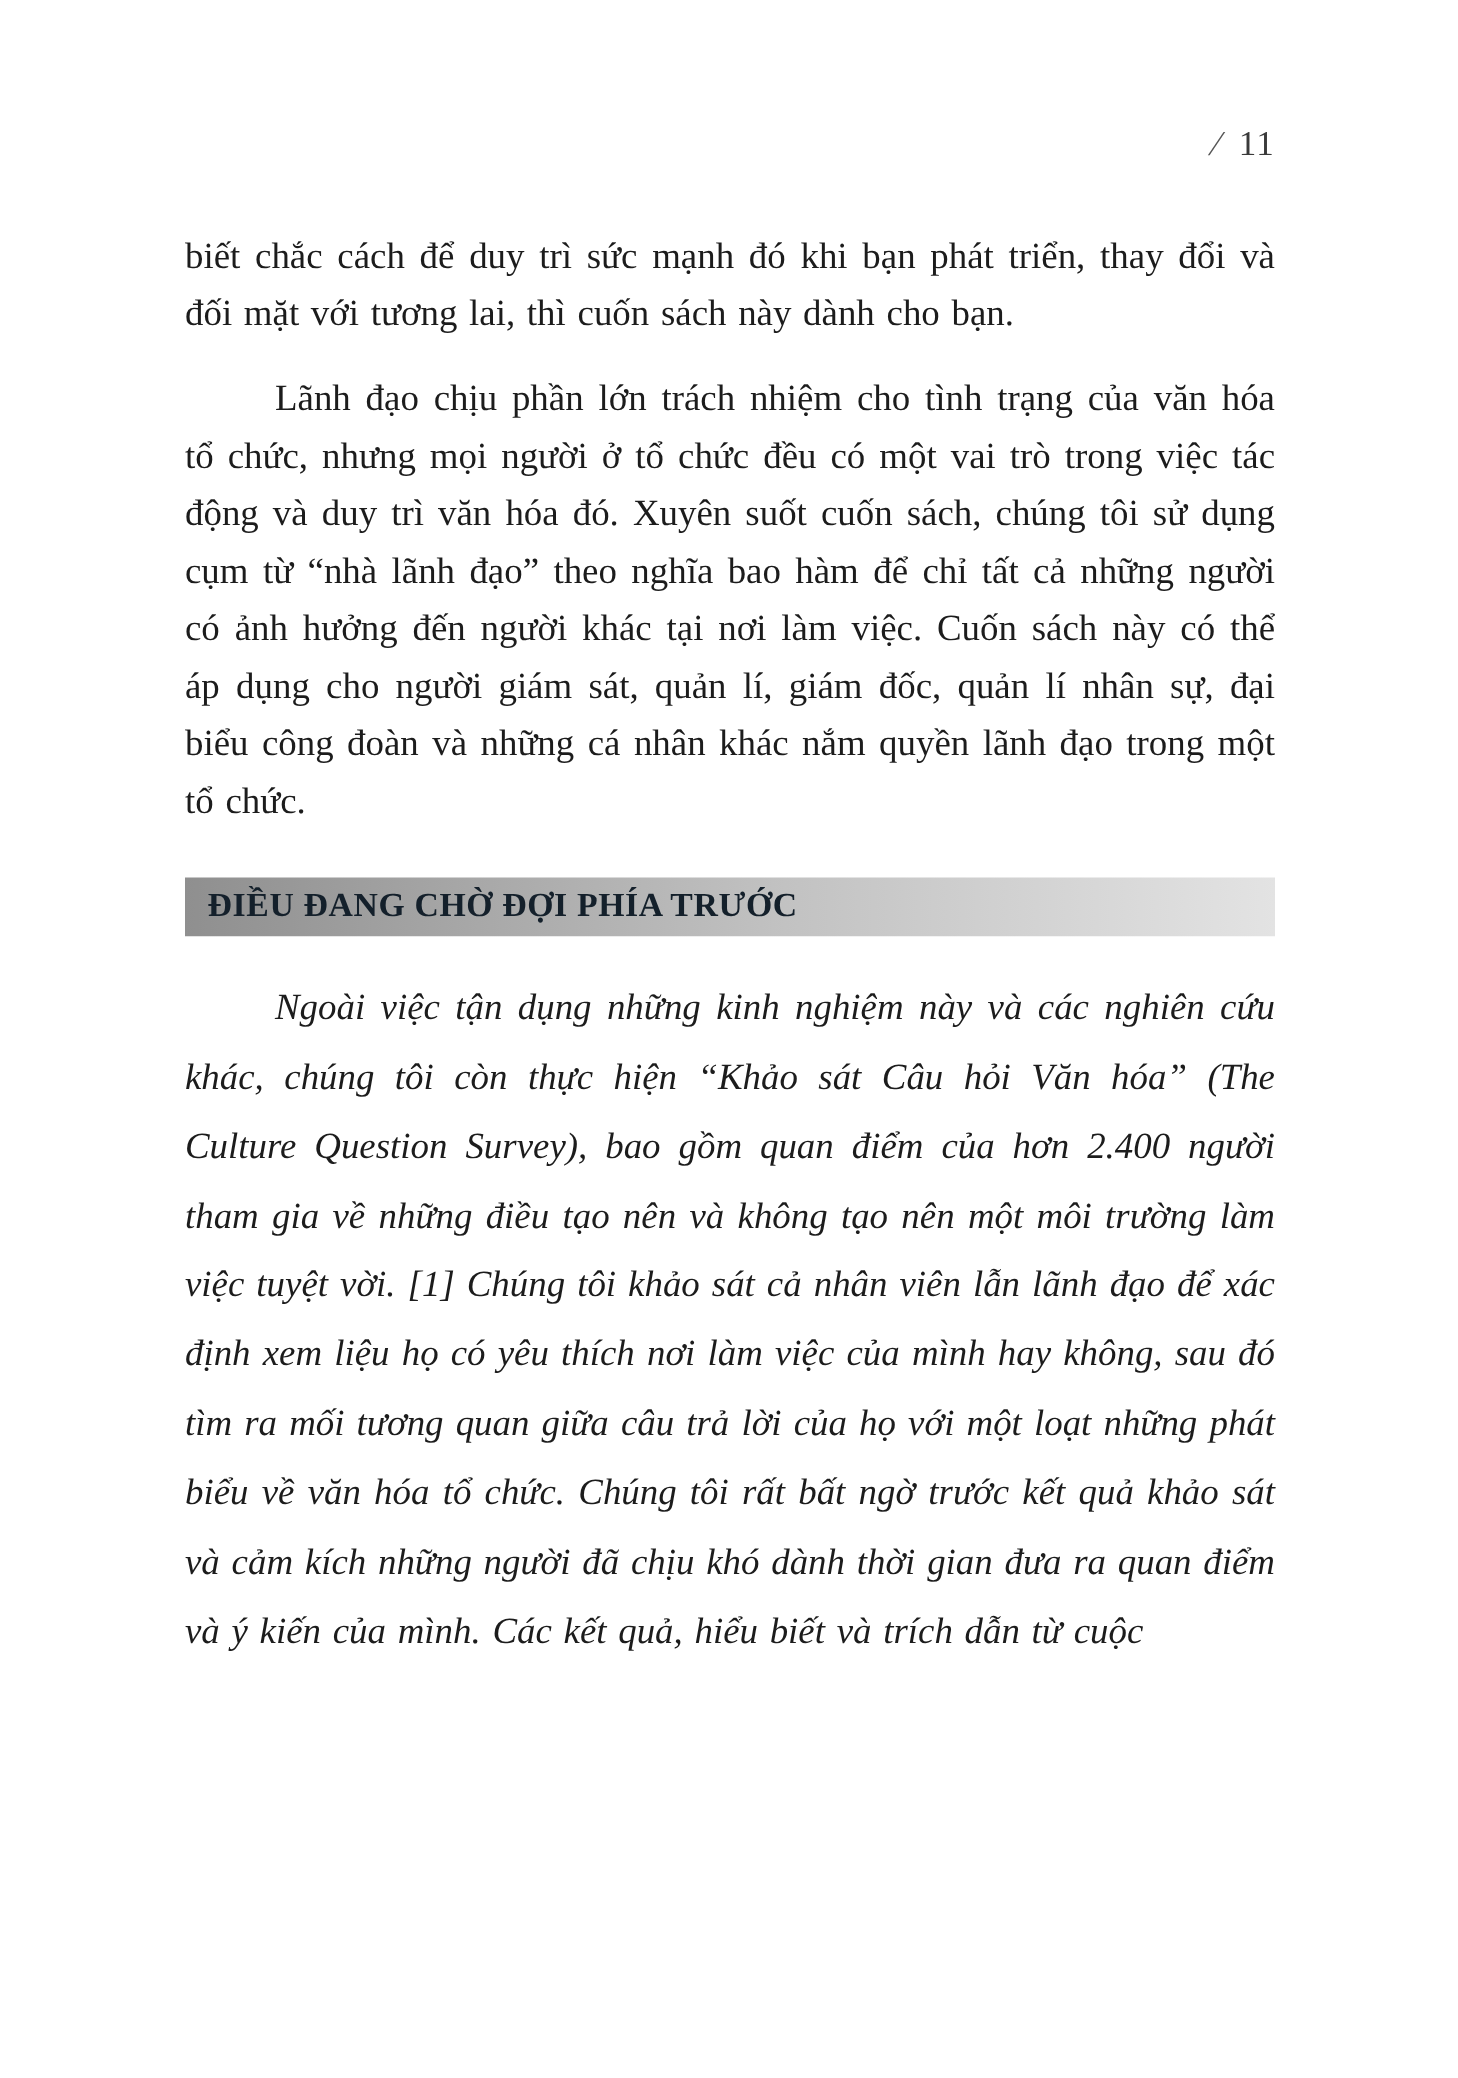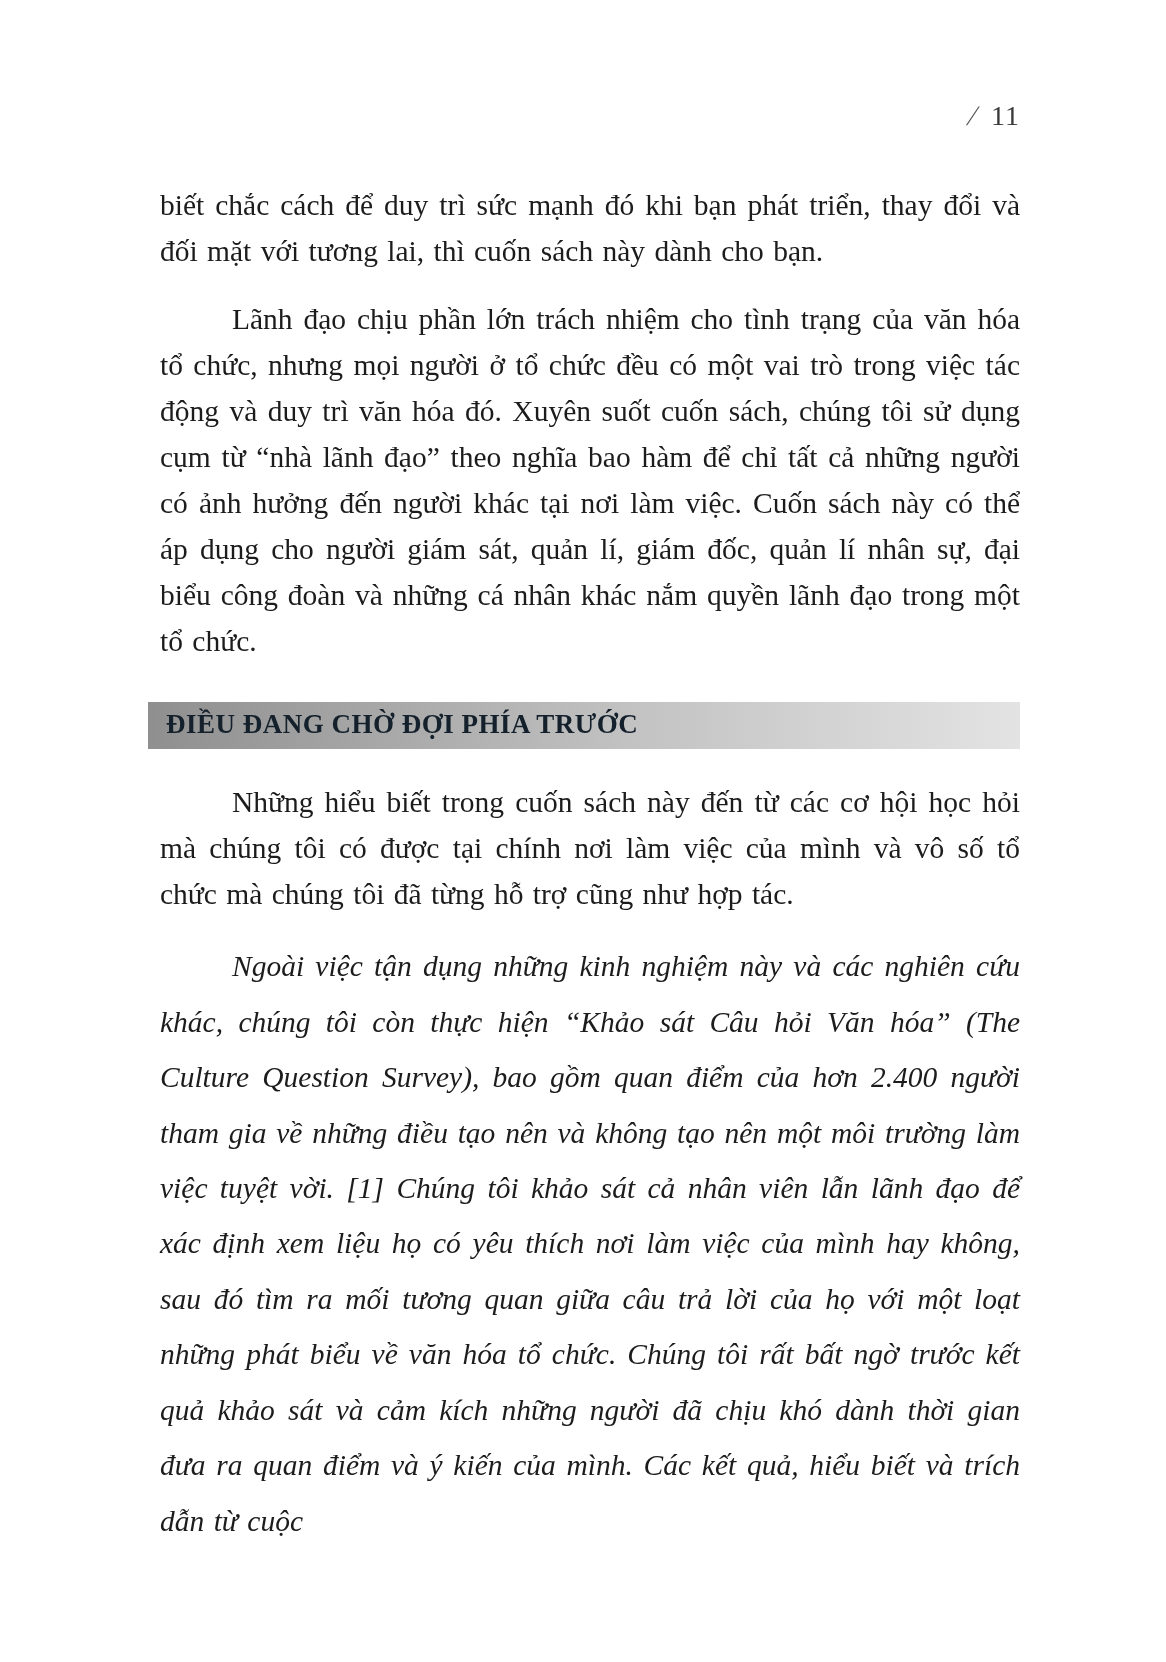--- a/index.html
+++ b/index.html
@@ -35,21 +35,21 @@
     font-weight: 400;
   }
   .page-header .num {
     font-weight: 400;
     letter-spacing: 1px;
   }
   .para {
     font-size: 29.5px;
     line-height: 1.56;
     text-align: justify;
-    margin: 0 0 22px 12px;
+    margin: 0 0 22px 0;
     word-spacing: 2px;
   }
   .para.indent {
     text-indent: 72px;
   }
   .para.loose {
     line-height: 1.88;
     margin-bottom: 0;
     font-style: italic;
   }
@@ -72,17 +72,16 @@
     <span class="slash">/</span><span class="num">11</span>
   </div>
 
   <p class="para">biết chắc cách để duy trì sức mạnh đó khi bạn phát triển, thay đổi và đối mặt với tương lai, thì cuốn sách này dành cho bạn.</p>
 
 
   <p class="para indent">Lãnh đạo chịu phần lớn trách nhiệm cho tình trạng của văn hóa tổ chức, nhưng mọi người ở tổ chức đều có một vai trò trong việc tác động và duy trì văn hóa đó. Xuyên suốt cuốn sách, chúng tôi sử dụng cụm từ “nhà lãnh đạo” theo nghĩa bao hàm để chỉ tất cả những người có ảnh hưởng đến người khác tại nơi làm việc. Cuốn sách này có thể áp dụng cho người giám sát, quản lí, giám đốc, quản lí nhân sự, đại biểu công đoàn và những cá nhân khác nắm quyền lãnh đạo trong một tổ chức.</p>
 
   <div class="section-heading">ĐIỀU ĐANG CHỜ ĐỢI PHÍA TRƯỚC</div>
 
-  <p class="para indent">Những hiểu biết trong cuốn sách này đến từ các cơ hội học hỏi mà chúng tôi có được tại chính nơi làm việc của mình và vô số tổ chức mà chúng tôi đã từng hỗ trợ cũng như hợp tác.</p>
 
   <p class="para indent loose">Ngoài việc tận dụng những kinh nghiệm này và các nghiên cứu khác, chúng tôi còn thực hiện “Khảo sát Câu hỏi Văn hóa” (The Culture Question Survey), bao gồm quan điểm của hơn 2.400 người tham gia về những điều tạo nên và không tạo nên một môi trường làm việc tuyệt vời. [1] Chúng tôi khảo sát cả nhân viên lẫn lãnh đạo để xác định xem liệu họ có yêu thích nơi làm việc của mình hay không, sau đó tìm ra mối tương quan giữa câu trả lời của họ với một loạt những phát biểu về văn hóa tổ chức. Chúng tôi rất bất ngờ trước kết quả khảo sát và cảm kích những người đã chịu khó dành thời gian đưa ra quan điểm và ý kiến của mình. Các kết quả, hiểu biết và trích dẫn từ cuộc</p>
 
 </div>
 
 </body></html>

